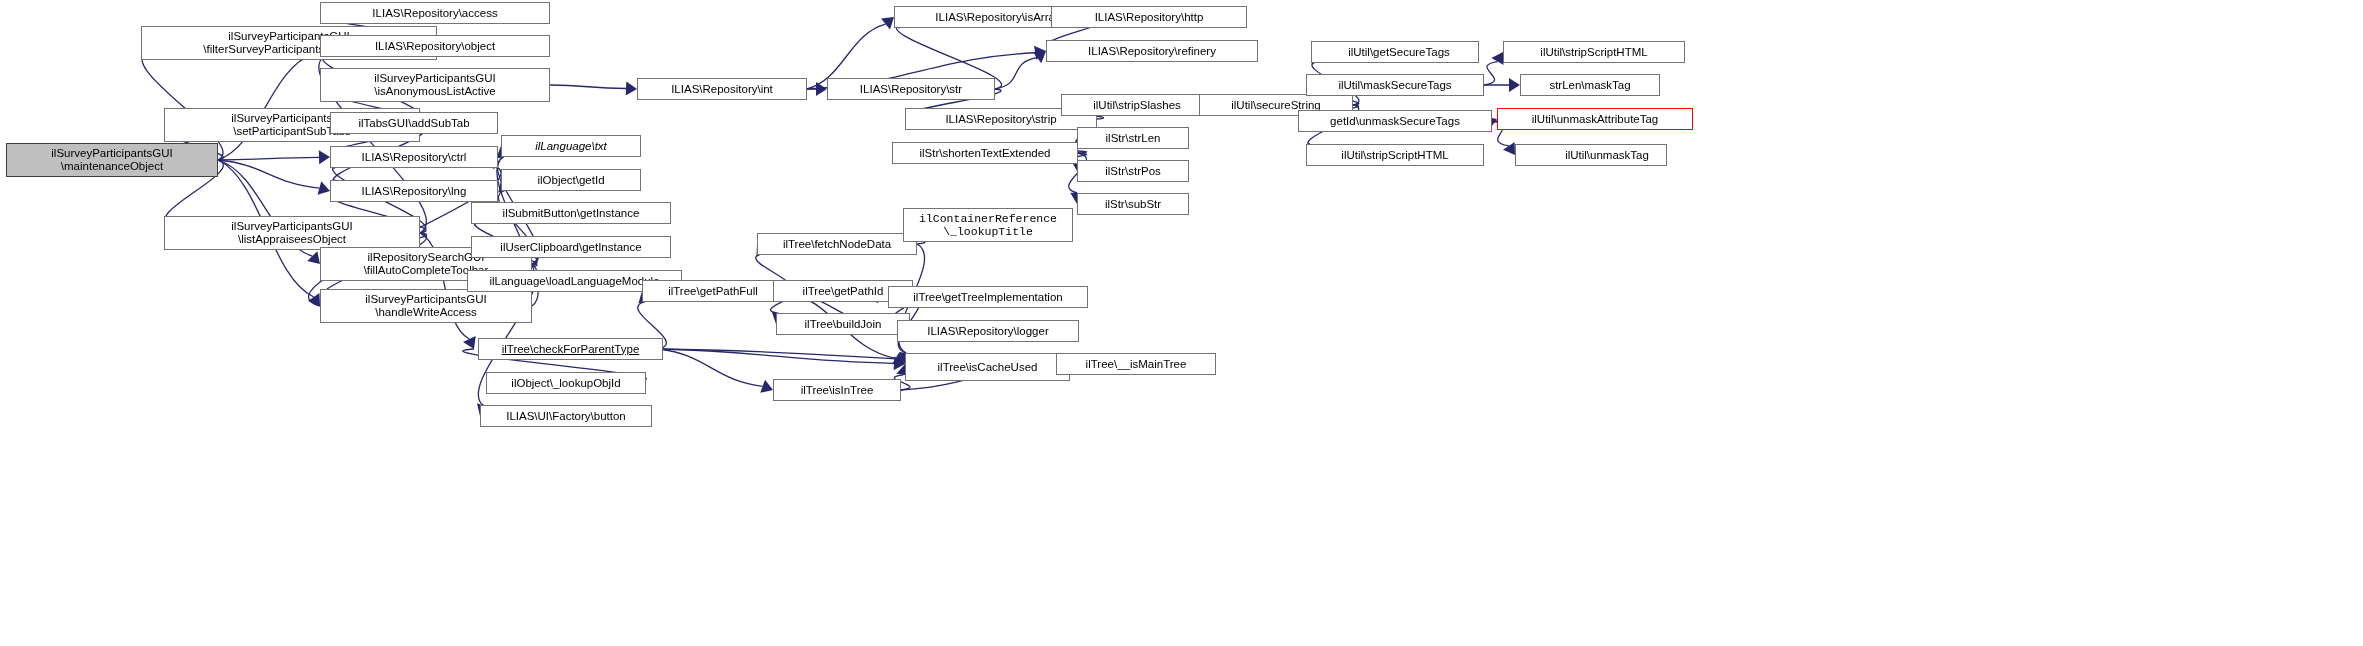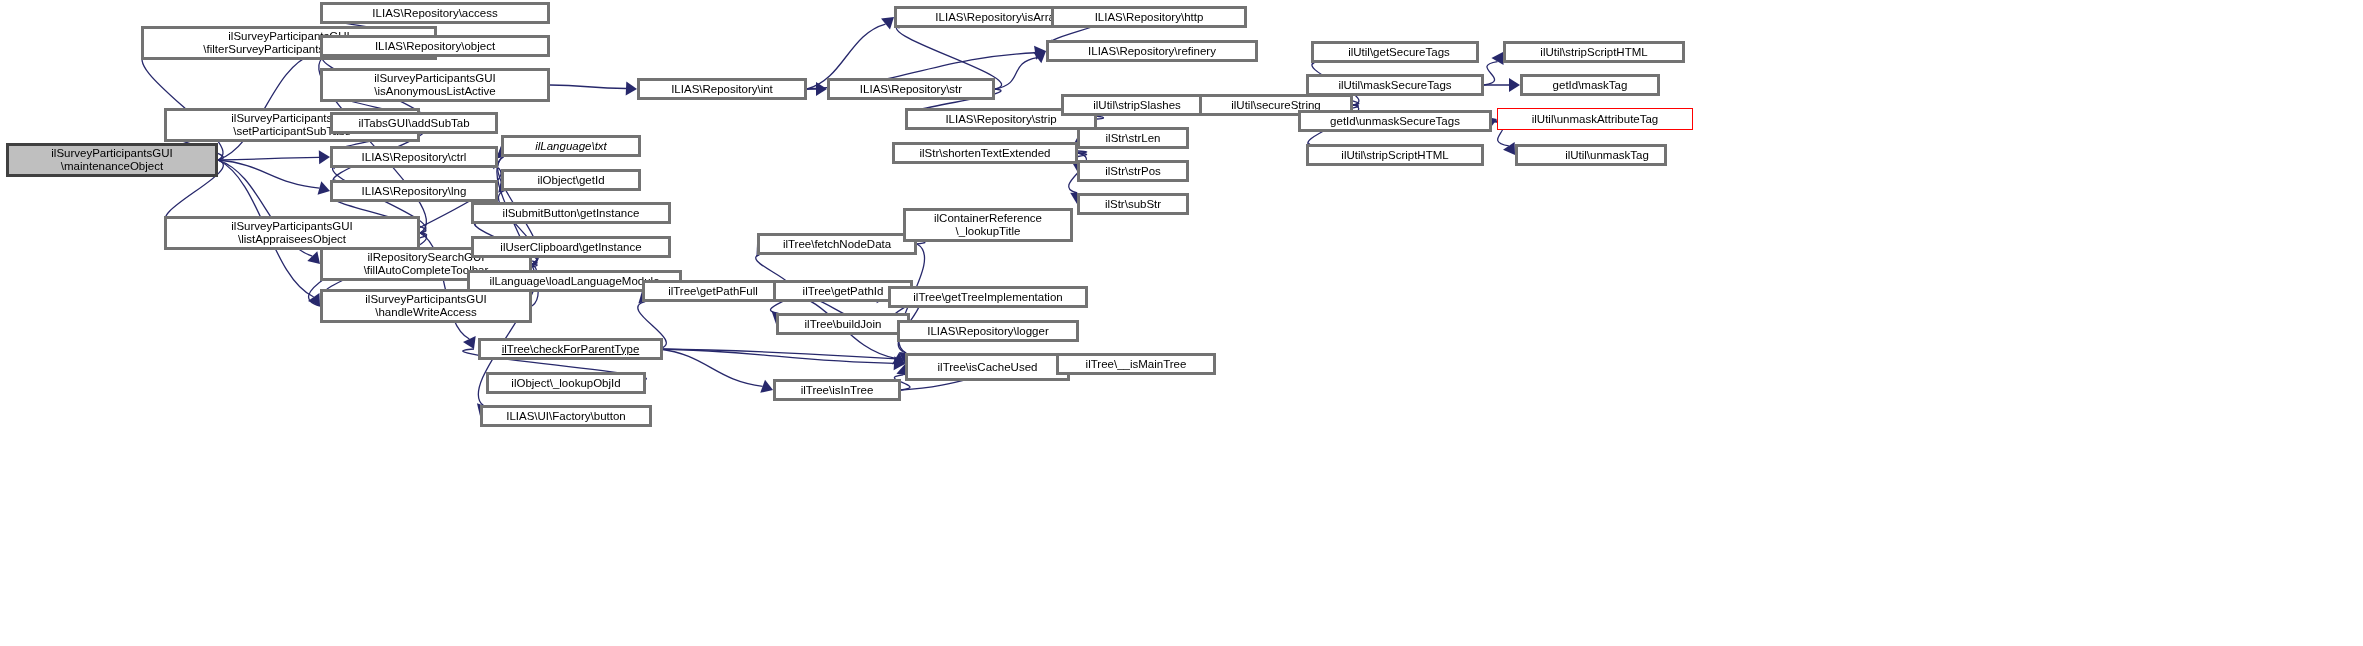--- a/index.html
+++ b/index.html
@@ -1,19 +1,19 @@
 <!DOCTYPE html>
 <html><head>
 <meta charset="utf-8">
 <style>
   html,body{margin:0;padding:0;background:#ffffff;}
   body{font-family:"Liberation Sans", sans-serif;}
   #graph-root{position:relative;width:2363px;height:646px;background:#fff;overflow:hidden;}
   svg#edges{position:absolute;left:0;top:0;width:2363px;height:646px;}
-  .node{position:absolute;box-sizing:border-box;border:3px solid #737373;background:#ffffff;
+  .node{position:absolute;box-sizing:border-box;border:1px solid #737373;background:#ffffff;
         display:flex;align-items:center;justify-content:center;text-align:center;
         font-size:11.5px;line-height:13px;color:#000;white-space:pre-line;}
   .node.root{background:#bfbfbf;border-color:#404040;}
   .node.highlight{border:1.5px solid #ff0000;}
   .node span{display:block;padding:0 3px;}
 </style>
 </head>
 <body>
 
 <div id="graph-root">
@@ -185,21 +185,21 @@
       <div class="node" style="left: 471px; top: 236px; width: 200px; height: 22px;"><span>ilUserClipboard\getInstance</span></div>
       <div class="node" style="left: 467px; top: 270px; width: 215px; height: 22px;"><span>ilLanguage\loadLanguageModule</span></div>
       <div class="node" style="left: 478px; top: 338px; width: 185px; height: 22px; text-decoration: underline;"><span>ilTree\checkForParentType</span></div>
       <div class="node" style="left: 486px; top: 372px; width: 160px; height: 22px;"><span>ilObject\_lookupObjId</span></div>
       <div class="node" style="left: 480px; top: 405px; width: 172px; height: 22px;"><span>ILIAS\UI\Factory\button</span></div>
       <div class="node" style="left: 642px; top: 280px; width: 142px; height: 22px;"><span>ilTree\getPathFull</span></div>
       <div class="node" style="left: 773px; top: 379px; width: 128px; height: 22px;"><span>ilTree\isInTree</span></div>
       <div class="node" style="left: 757px; top: 233px; width: 160px; height: 22px;"><span>ilTree\fetchNodeData</span></div>
       <div class="node" style="left: 773px; top: 280px; width: 140px; height: 22px;"><span>ilTree\getPathId</span></div>
       <div class="node" style="left: 776px; top: 313px; width: 134px; height: 22px;"><span>ilTree\buildJoin</span></div>
-      <div class="node" style="left: 903px; top: 208px; width: 170px; height: 34px;"><span>ilContainerReference
+      <div class="node" style="left: 903px; top: 208px; width: 170px; height: 34px; font-family: Liberation Mono, monospace;"><span>ilContainerReference
 \_lookupTitle</span></div>
       <div class="node" style="left: 888px; top: 286px; width: 200px; height: 22px;"><span>ilTree\getTreeImplementation</span></div>
       <div class="node" style="left: 897px; top: 320px; width: 182px; height: 22px;"><span>ILIAS\Repository\logger</span></div>
       <div class="node" style="left: 905px; top: 353px; width: 165px; height: 28px;"><span>ilTree\isCacheUsed</span></div>
       <div class="node" style="left: 1056px; top: 353px; width: 160px; height: 22px;"><span>ilTree\__isMainTree</span></div>
       <div class="node" style="left: 892px; top: 142px; width: 186px; height: 22px;"><span>ilStr\shortenTextExtended</span></div>
       <div class="node" style="left: 637px; top: 78px; width: 170px; height: 22px;"><span>ILIAS\Repository\int</span></div>
       <div class="node" style="left: 827px; top: 78px; width: 168px; height: 22px;"><span>ILIAS\Repository\str</span></div>
       <div class="node" style="left: 894px; top: 6px; width: 208px; height: 22px;"><span>ILIAS\Repository\isArray</span></div>
       <div class="node" style="left: 905px; top: 108px; width: 192px; height: 22px;"><span>ILIAS\Repository\strip</span></div>
@@ -208,17 +208,17 @@
       <div class="node" style="left: 1061px; top: 94px; width: 152px; height: 22px;"><span>ilUtil\stripSlashes</span></div>
       <div class="node" style="left: 1077px; top: 127px; width: 112px; height: 22px;"><span>ilStr\strLen</span></div>
       <div class="node" style="left: 1077px; top: 160px; width: 112px; height: 22px;"><span>ilStr\strPos</span></div>
       <div class="node" style="left: 1077px; top: 193px; width: 112px; height: 22px;"><span>ilStr\subStr</span></div>
       <div class="node" style="left: 1199px; top: 94px; width: 154px; height: 22px;"><span>ilUtil\secureString</span></div>
       <div class="node" style="left: 1311px; top: 41px; width: 168px; height: 22px; padding-left: 8px;"><span>ilUtil\getSecureTags</span></div>
       <div class="node" style="left: 1306px; top: 74px; width: 178px; height: 22px;"><span>ilUtil\maskSecureTags</span></div>
       <div class="node" style="left: 1298px; top: 110px; width: 194px; height: 22px;"><span>getId\unmaskSecureTags</span></div>
       <div class="node" style="left: 1306px; top: 144px; width: 178px; height: 22px;"><span>ilUtil\stripScriptHTML</span></div>
       <div class="node" style="left: 1503px; top: 41px; width: 182px; height: 22px;"><span>ilUtil\stripScriptHTML</span></div>
-      <div class="node" style="left: 1520px; top: 74px; width: 140px; height: 22px;"><span>getId\maskTag</span></div>
+      <div class="node" style="left: 1520px; top: 74px; width: 140px; height: 22px;"><span>strLen\maskTag</span></div>
       <div class="node highlight" style="left: 1497px; top: 108px; width: 196px; height: 22px;"><span>ilUtil\unmaskAttributeTag</span></div>
       <div class="node" style="left: 1515px; top: 144px; width: 152px; height: 22px; padding-left: 32px;"><span>ilUtil\unmaskTag</span></div>
     </div>
 </div>
 
 </body></html>

